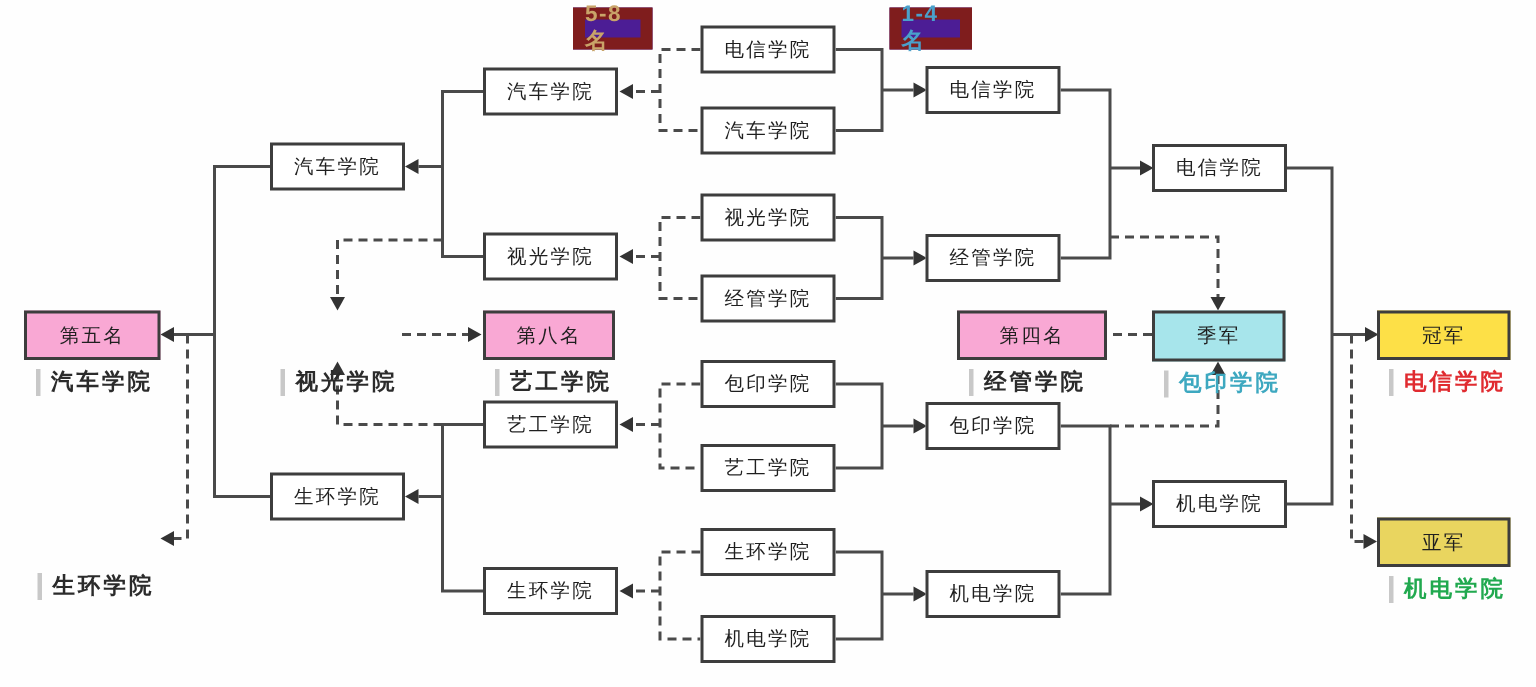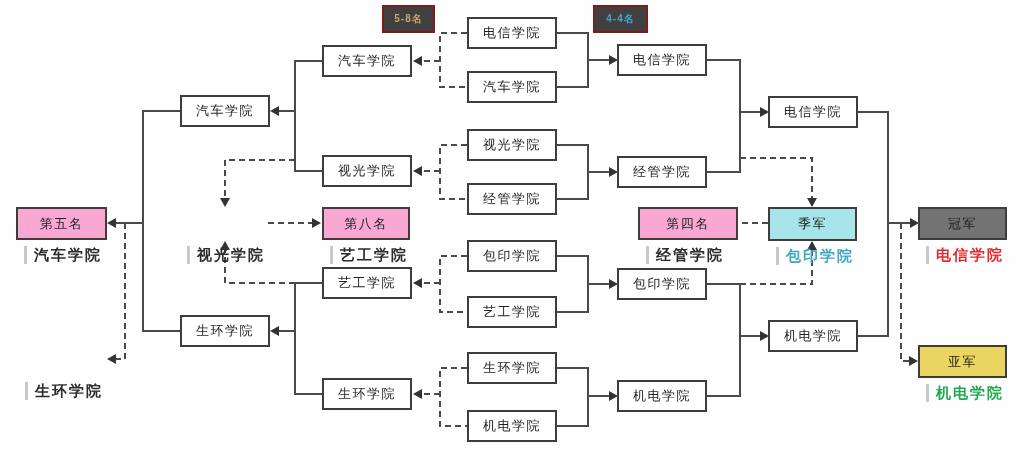--- a/index.html
+++ b/index.html
@@ -3,26 +3,26 @@
 <meta charset="utf-8">
 <style>
   html,body{margin:0;padding:0;background:#ffffff;}
   .stage{position:relative;width:1024px;height:458px;background:#fefefe;overflow:hidden;
          font-family:"Liberation Sans",sans-serif;}
   .stage svg{position:absolute;left:0;top:0;}
   .node{position:absolute;box-sizing:border-box;border:2px solid #3d3d3d;background:#ffffff;
         display:flex;align-items:center;justify-content:center;
         font-size:13px;letter-spacing:1.5px;color:#1f1f1f;}
   .node.place{background:#f9a8d4;}
-  .node.champ{background:#737373;}
+  .node.champ{background:#fde047;}
   .node.runner{background:#e9d55f;text-align:center;}
   .node.third{background:#a7e5eb;}
-  .tag{position:absolute;box-sizing:border-box;border:2px solid #7f1d1d;background:#404040;
+  .tag{position:absolute;box-sizing:border-box;border:8px solid #7f1d1d;background:#4c1d95;
        display:flex;align-items:center;justify-content:center;
-       font-size:10px;font-weight:bold;letter-spacing:1px;}
+       font-size:15px;font-weight:bold;letter-spacing:1px;}
   .tag.tan{color:#c9a469;}
   .tag.blue{color:#4aa0cb;}
   .team{position:absolute;font-family:"Liberation Serif",serif;font-weight:bold;
         font-size:15px;letter-spacing:2px;color:#2b2b2b;line-height:18px;
         border-left:3px solid #c8c8c8;padding-left:7px;height:18px;}
   .team.c-red{color:#e02b30;}
   .team.c-green{color:#21a94f;}
   .team.c-cyan{color:#3da8c0;}
 </style>
 </head>
@@ -78,21 +78,21 @@
       <polygon points="738,218 738,228 729,223"></polygon>
       <polygon points="909,356 909,366 918,361"></polygon>
       <polygon points="220,198 230,198 225,207"></polygon>
       <polygon points="220,250 230,250 225,241"></polygon>
       <polygon points="312,218 312,228 321,223"></polygon>
       <polygon points="116,354 116,364 107,359"></polygon>
     </g>
   </svg>
 
   <div class="tag tan" style="left:382px;top:5px;width:53px;height:28px">5-8名</div>
-  <div class="tag blue" style="left:593px;top:5px;width:55px;height:28px">4-4名</div>
+  <div class="tag blue" style="left:593px;top:5px;width:55px;height:28px">1-4名</div>
 
   <div class="node" style="left:467px;top:17px;width:90px;height:32px">电信学院</div>
   <div class="node" style="left:467px;top:71px;width:90px;height:32px">汽车学院</div>
   <div class="node" style="left:467px;top:129px;width:90px;height:32px">视光学院</div>
   <div class="node" style="left:467px;top:183px;width:90px;height:32px">经管学院</div>
   <div class="node" style="left:467px;top:240px;width:90px;height:32px">包印学院</div>
   <div class="node" style="left:467px;top:296px;width:90px;height:32px">艺工学院</div>
   <div class="node" style="left:467px;top:352px;width:90px;height:32px">生环学院</div>
   <div class="node" style="left:467px;top:410px;width:90px;height:32px">机电学院</div>
 

